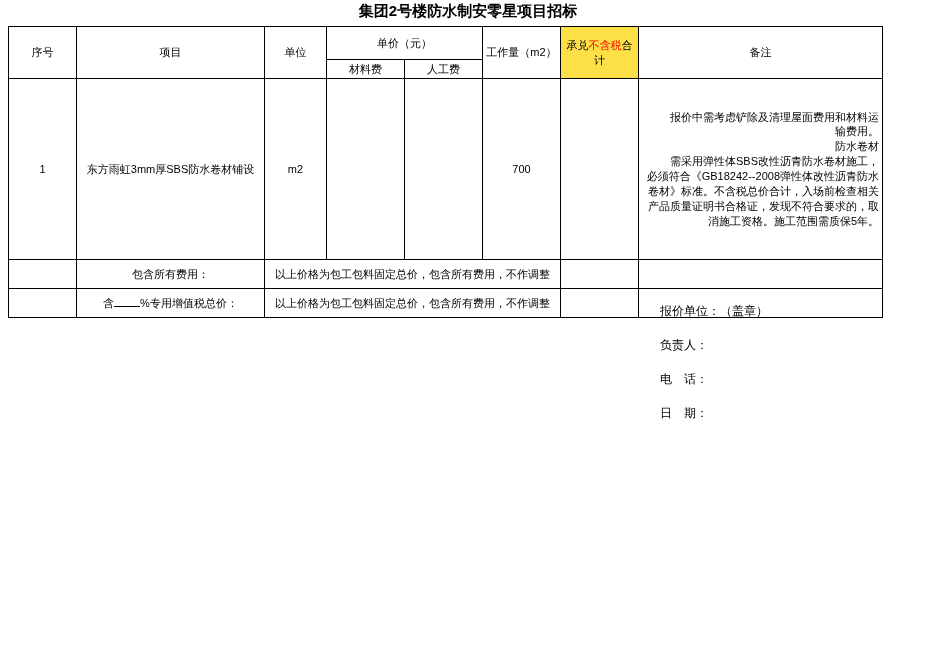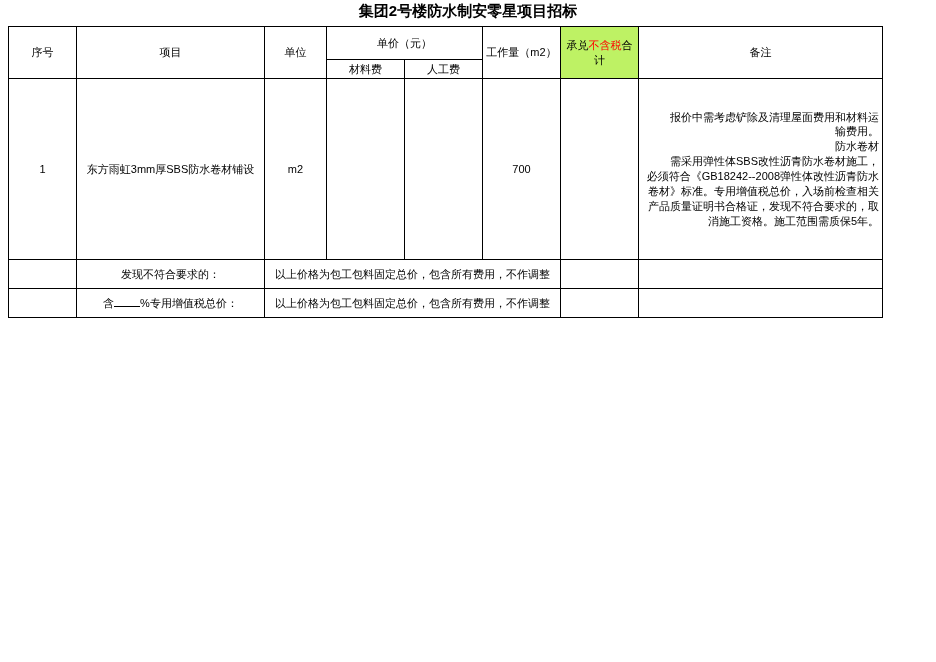--- a/index.html
+++ b/index.html
@@ -45,21 +45,21 @@
     padding: 1px 3px;
     vertical-align: middle;
     text-align: center;
     font-weight: normal;
     font-size: 11px;
     line-height: 1.35;
   }
   .h-row td { height: 30px; }
   .sub-head td { height: 16px; }
   .yellow {
-    background: #bef264;
+    background: #fde047;
   }
   .red {
     color: #ff0000;
   }
   .cell-item {
     font-size: 11px;
   }
   .remark {
     text-align: left;
     font-size: 10.5px;
@@ -127,36 +127,42 @@
         <td>1</td>
         <td class="cell-item">东方雨虹3mm厚SBS防水卷材铺设</td>
         <td>m2</td>
         <td></td>
         <td></td>
         <td>700</td>
         <td></td>
         <td class="remark">
           <span class="indent">报价中需考虑铲除及清理屋面费用和材料运输费用。</span>
           <span class="right-pad">防水卷材</span>
-          <span class="indent">需采用弹性体SBS改性沥青防水卷材施工，必须符合《GB18242--2008弹性体改性沥青防水卷材》标准。专用增值税总价，入场前检查相关产品质量证明书合格证，发现不符合要求的，取消施工资格。施工范围需质保5年。</span>
+          <span class="indent">需采用弹性体SBS改性沥青防水卷材施工，必须符合《GB18242--2008弹性体改性沥青防水卷材》标准。不含税总价合计，入场前检查相关产品质量证明书合格证，发现不符合要求的，取消施工资格。施工范围需质保5年。</span>
         </td>
       </tr>
 
       <tr class="total-row">
         <td></td>
-        <td>发现不符合要求的：</td>
+        <td>包含所有费用：</td>
         <td colspan="4" class="left-pad">以上价格为包工包料固定总价，包含所有费用，不作调整</td>
         <td></td>
         <td></td>
       </tr>
 
       <tr class="total-row">
         <td></td>
         <td><span>含</span><span class="underline-blank"></span><span>%专用增值税总价：</span></td>
         <td colspan="4" class="left-pad">以上价格为包工包料固定总价，包含所有费用，不作调整</td>
         <td></td>
         <td></td>
       </tr>
     </tbody>
   </table>
 
+  <div class="sig-block">
+    <div class="sig-line">报价单位：（盖章）</div>
+    <div class="sig-line">负责人：</div>
+    <div class="sig-line"><span class="sp">电</span><span>话：</span></div>
+    <div class="sig-line"><span class="sp">日</span><span>期：</span></div>
+  </div>
 
 </div>
 
 </body></html>

